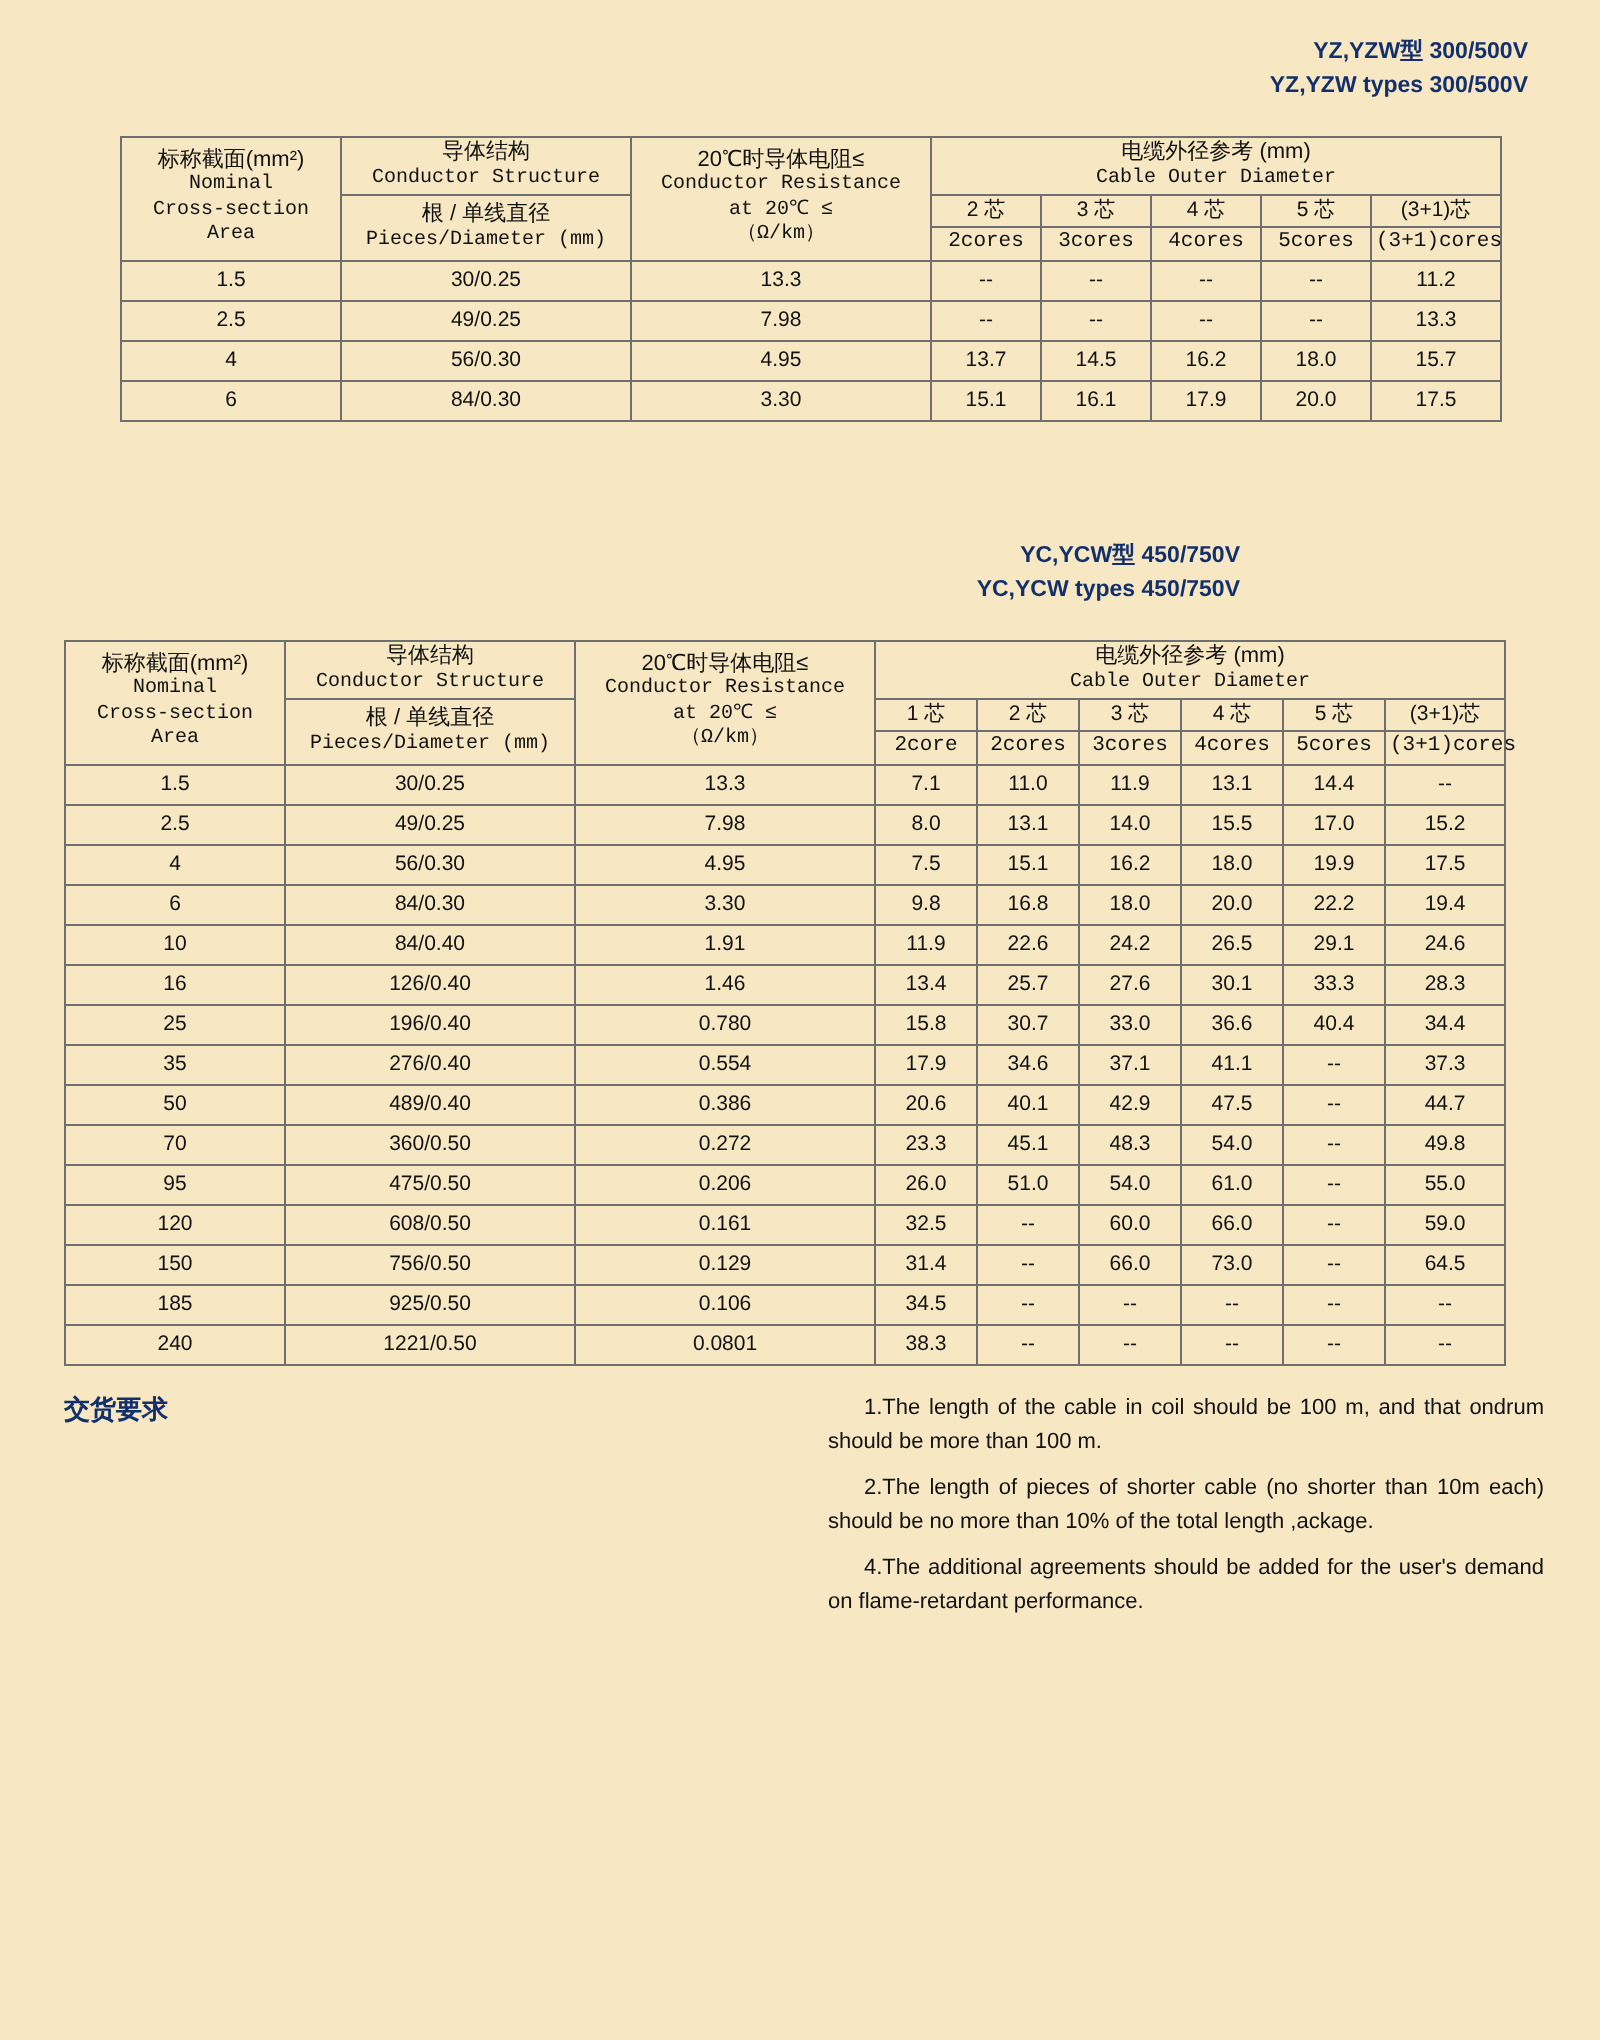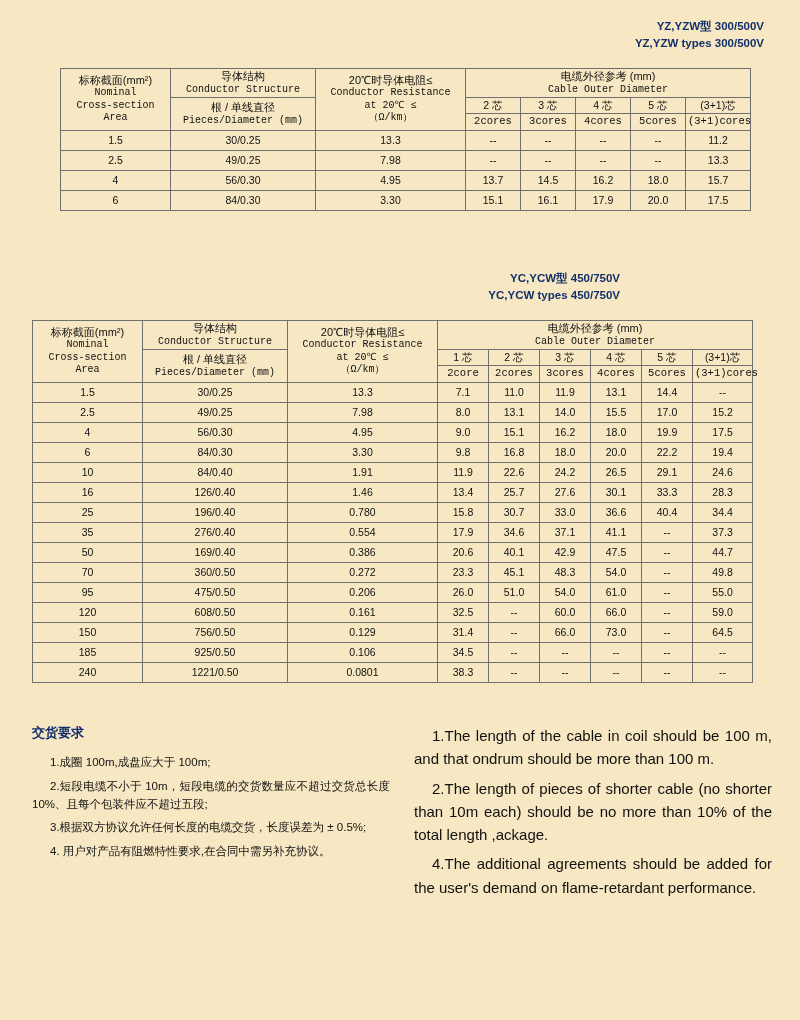--- a/index.html
+++ b/index.html
@@ -85,21 +85,21 @@
     position: absolute;
     left: 32px;
     top: 320px;
     width: 710px;
   }
 
   
   .bottom {
     position: absolute;
     left: 32px;
-    top: 724px;
+    top: 696px;
     width: 740px;
     display: flex;
     gap: 24px;
   }
   .col {
     width: 358px;
   }
   .col h3 {
     margin: 0 0 12px 0;
     font-size: 13px;
@@ -108,21 +108,21 @@
   }
   .col p {
     margin: 0 0 6px 0;
     font-size: 11.5px;
     line-height: 1.55;
     text-align: justify;
     text-indent: 18px;
     color: #111;
   }
   .col.cn-col p { font-size: 11.5px; }
-  .col.en-col p { font-size: 15px; }
+  .col.en-col p { font-size: 11px; }
 </style>
 </head>
 <body>
 
 <div class="page">
 
   <div id="title1" class="title-block">
     <div class="section-title">YZ,YZW型 300/500V</div>
     <div class="section-title">YZ,YZW types 300/500V</div>
   </div>
@@ -305,21 +305,21 @@
           <td>13.1</td>
           <td>14.0</td>
           <td>15.5</td>
           <td>17.0</td>
           <td>15.2</td>
         </tr>
         <tr>
           <td>4</td>
           <td>56/0.30</td>
           <td>4.95</td>
-          <td>9.0</td>
+          <td>7.5</td>
           <td>15.1</td>
           <td>16.2</td>
           <td>18.0</td>
           <td>19.9</td>
           <td>17.5</td>
         </tr>
         <tr>
           <td>6</td>
           <td>84/0.30</td>
           <td>3.30</td>
@@ -369,21 +369,21 @@
           <td>0.554</td>
           <td>17.9</td>
           <td>34.6</td>
           <td>37.1</td>
           <td>41.1</td>
           <td>--</td>
           <td>37.3</td>
         </tr>
         <tr>
           <td>50</td>
-          <td>169/0.40</td>
+          <td>489/0.40</td>
           <td>0.386</td>
           <td>20.6</td>
           <td>40.1</td>
           <td>42.9</td>
           <td>47.5</td>
           <td>--</td>
           <td>44.7</td>
         </tr>
         <tr>
           <td>70</td>
@@ -450,26 +450,20 @@
           <td>--</td>
           <td>--</td>
           <td>--</td>
         </tr>
       </tbody>
   </table>
 
   <div class="bottom">
     <div class="col cn-col">
       <h3>交货要求</h3>
-      <div id="cn-items">
-          <p>1.成圈 100m,成盘应大于 100m;</p>
-          <p>2.短段电缆不小于 10m，短段电缆的交货数量应不超过交货总长度 10%、且每个包装件应不超过五段;</p>
-          <p>3.根据双方协议允许任何长度的电缆交货，长度误差为 ± 0.5%;</p>
-          <p>4. 用户对产品有阻燃特性要求,在合同中需另补充协议。</p>
-        </div>
     </div>
     <div class="col en-col">
       <div id="en-items">
           <p>1.The length of the cable in coil should be 100 m, and that ondrum should be more than 100 m.</p>
           <p>2.The length of pieces of shorter cable (no shorter than 10m each) should be no more than 10% of the total length ,ackage.</p>
           <p>4.The additional agreements should be added for the user's demand on flame-retardant performance.</p>
         </div>
     </div>
   </div>
 

